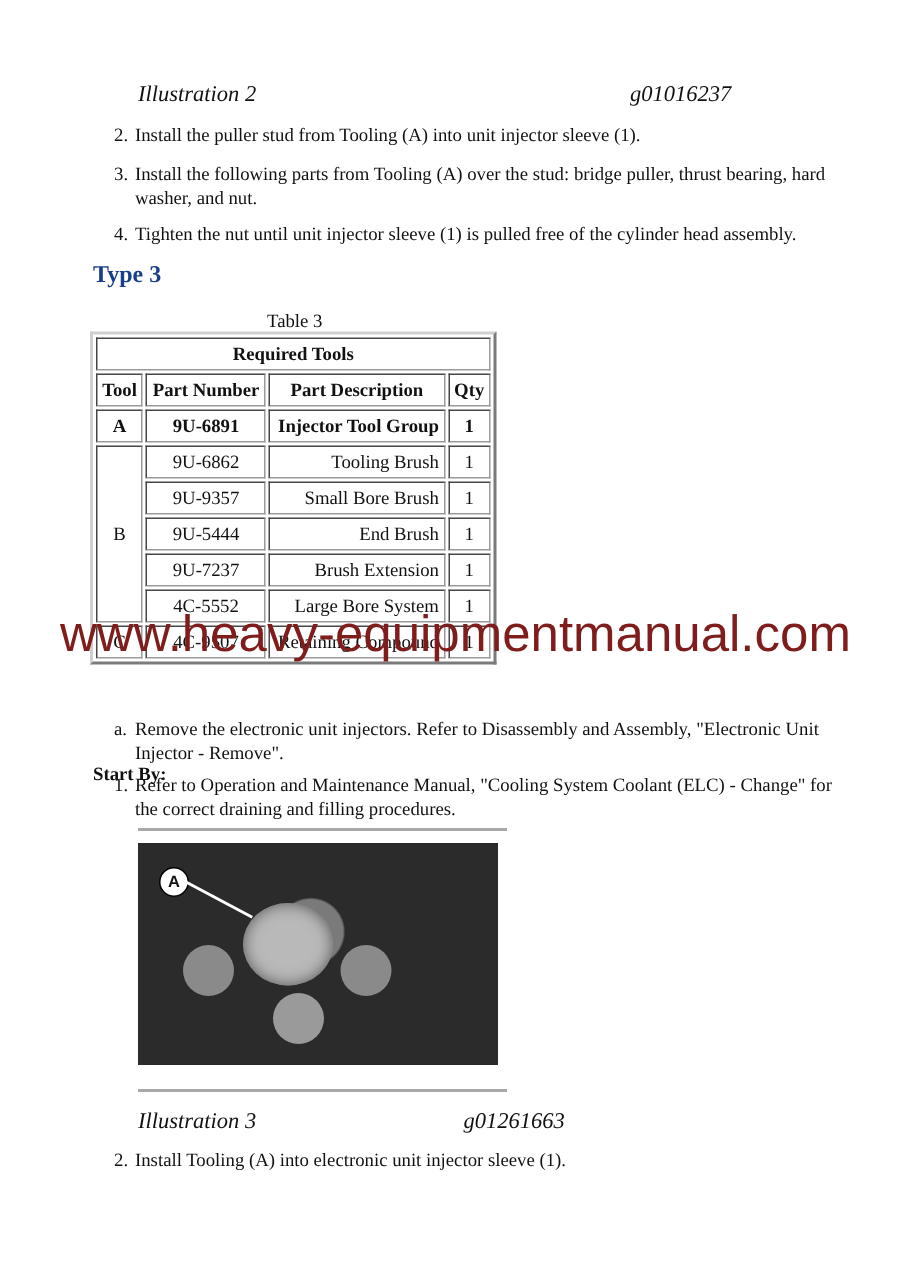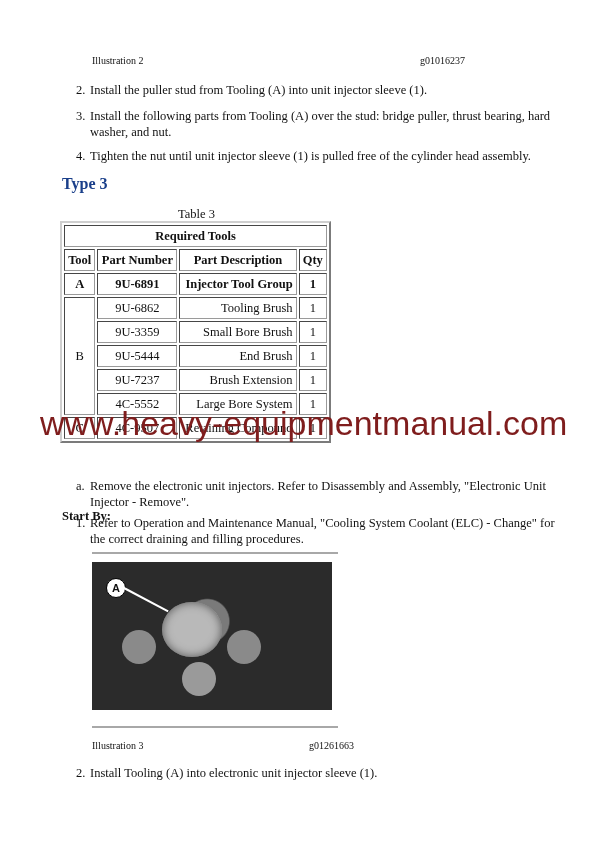--- a/index.html
+++ b/index.html
@@ -2,21 +2,21 @@
 <html><head>
   <meta charset="utf-8">
   <style>
     html, body { margin: 0; padding: 0; background: #ffffff; }
     body {
       width: 600px; height: 849px; position: relative; overflow: hidden;
       font-family: "Liberation Serif", "DejaVu Serif", serif;
       color: #111111;
     }
     .abs { position: absolute; }
-    .caption { font-size: 10px; }
+    .caption { font-size: 15px; font-style: italic; }
     .para { font-size: 12.5px; line-height: 16px; }
     .num { position: absolute; left: 0; }
     .item { position: absolute; left: 76px; width: 480px; }
     .item .txt { display: block; padding-left: 14px; }
     .heading {
       font-size: 16px; font-weight: bold; color: #1a3f8a;
     }
     table.tools {
       position: absolute; left: 60px; top: 221px; width: 271px;
       border-collapse: separate; border-spacing: 2px;
@@ -83,21 +83,21 @@
     <td class="left">Injector Tool Group</td>
     <td>1</td>
   </tr>
   <tr>
     <td rowspan="5">B</td>
     <td>9U-6862</td>
     <td class="left">Tooling Brush</td>
     <td>1</td>
   </tr>
   <tr>
-    <td>9U-3359</td>
+    <td>9U-9357</td>
     <td class="left">Small Bore Brush</td>
     <td>1</td>
   </tr>
   <tr>
     <td>9U-5444</td>
     <td class="left">End Brush</td>
     <td>1</td>
   </tr>
   <tr>
     <td>9U-7237</td>

